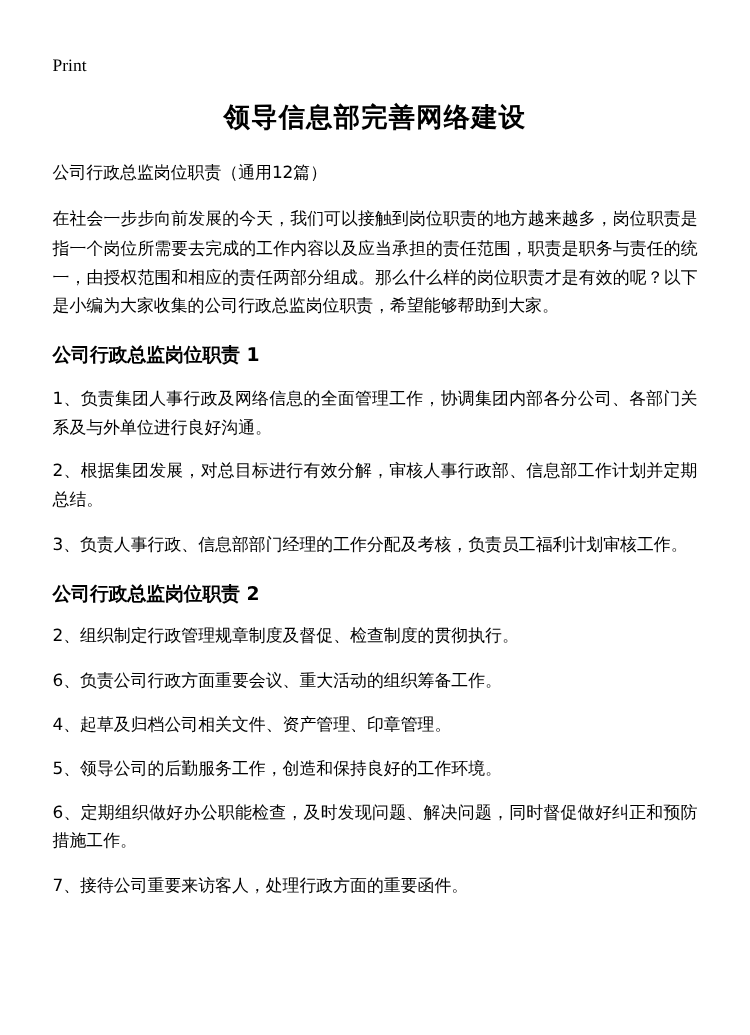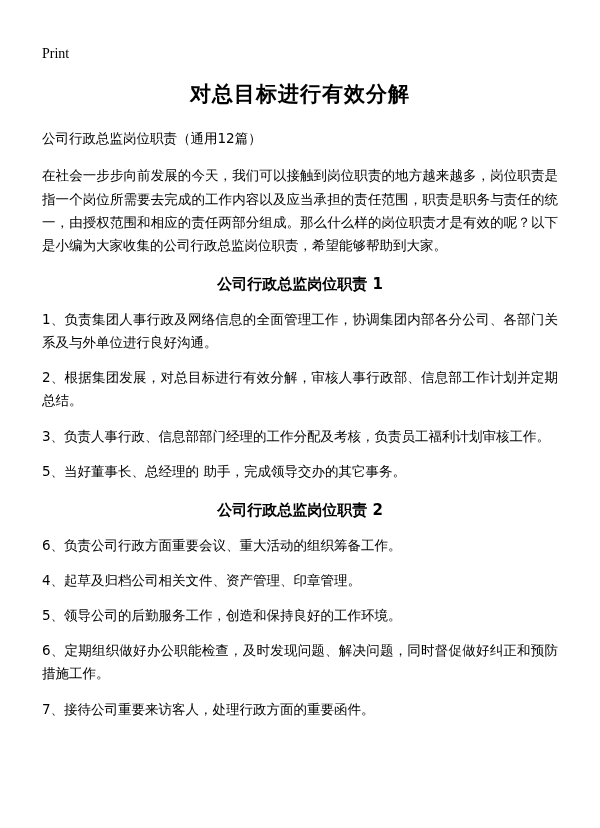--- a/index.html
+++ b/index.html
@@ -51,49 +51,48 @@
     line-height: 1.72;
     margin: 16px 0 13px 0;
     text-align: justify;
   }
   .section-heading {
     font-family: "DejaVu Sans", "Liberation Sans", sans-serif;
     font-size: 15px;
     font-weight: bold;
     margin: 16px 0 12px 0;
     line-height: 1.5;
-    text-align: center;
   }
   .item {
     font-family: "DejaVu Sans", "Liberation Sans", sans-serif;
     font-size: 13.5px;
     line-height: 1.72;
     margin: 0 0 12px 0;
     text-align: justify;
   }
 </style>
 </head>
 <body>
 
 <div class="page">
 
   <a href="#" class="print-link">Print</a>
 
-  <h1 class="doc-title">对总目标进行有效分解</h1>
+  <h1 class="doc-title">领导信息部完善网络建设</h1>
 
   <p class="subtitle">公司行政总监岗位职责（通用12篇）</p>
 
   <p class="para">在社会一步步向前发展的今天，我们可以接触到岗位职责的地方越来越多，岗位职责是指一个岗位所需要去完成的工作内容以及应当承担的责任范围，职责是职务与责任的统一，由授权范围和相应的责任两部分组成。那么什么样的岗位职责才是有效的呢？以下是小编为大家收集的公司行政总监岗位职责，希望能够帮助到大家。</p>
 
   <h2 class="section-heading">公司行政总监岗位职责 1</h2>
   <p class="item">1、负责集团人事行政及网络信息的全面管理工作，协调集团内部各分公司、各部门关系及与外单位进行良好沟通。</p>
   <p class="item">2、根据集团发展，对总目标进行有效分解，审核人事行政部、信息部工作计划并定期总结。</p>
   <p class="item">3、负责人事行政、信息部部门经理的工作分配及考核，负责员工福利计划审核工作。</p>
-  <p class="item">5、当好董事长、总经理的 助手，完成领导交办的其它事务。</p>
 
   <h2 class="section-heading">公司行政总监岗位职责 2</h2>
+  <p class="item">2、组织制定行政管理规章制度及督促、检查制度的贯彻执行。</p>
   <p class="item">6、负责公司行政方面重要会议、重大活动的组织筹备工作。</p>
   <p class="item">4、起草及归档公司相关文件、资产管理、印章管理。</p>
   <p class="item">5、领导公司的后勤服务工作，创造和保持良好的工作环境。</p>
   <p class="item">6、定期组织做好办公职能检查，及时发现问题、解决问题，同时督促做好纠正和预防措施工作。</p>
   <p class="item">7、接待公司重要来访客人，处理行政方面的重要函件。</p>
 
 </div>
 
 </body></html>

